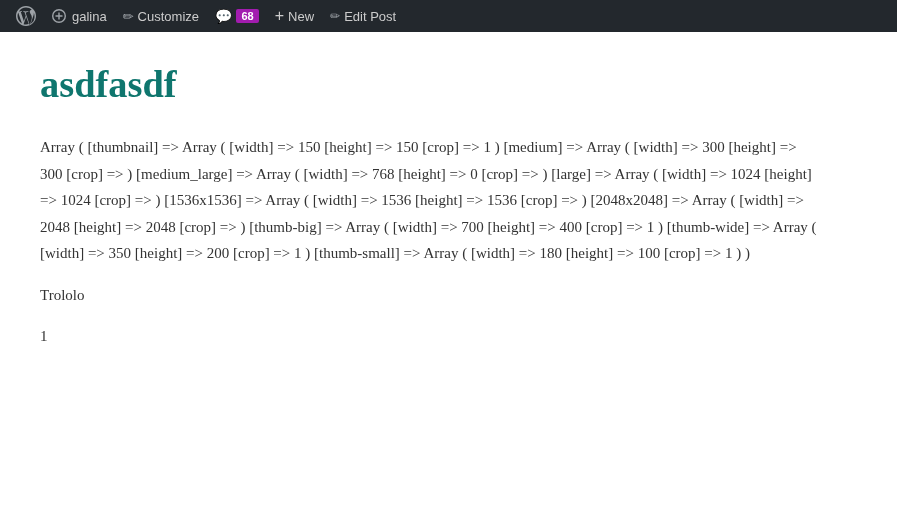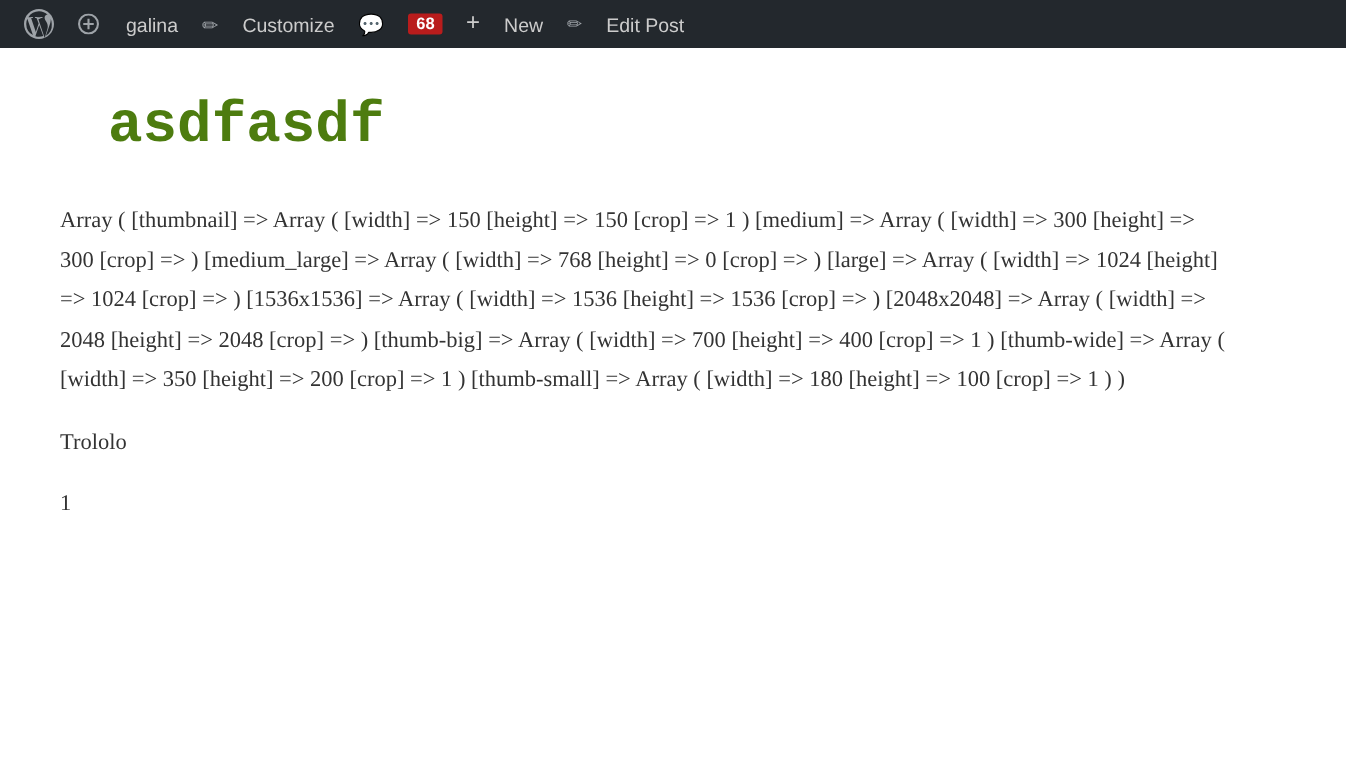--- a/index.html
+++ b/index.html
@@ -22,30 +22,30 @@
     .adminbar-item {
       display: flex;
       align-items: center;
       height: 32px;
       padding: 0 8px;
       color: #ccc;
       font-size: 13px;
       font-family: -apple-system, BlinkMacSystemFont, 'Segoe UI', sans-serif;
       cursor: pointer;
       text-decoration: none;
-      gap: 16px;
+      gap: 4px;
       white-space: nowrap;
     }
     .wp-logo {
       width: 20px;
       height: 20px;
       fill: #9ea3a8;
     }
     .comment-count {
-      background: #b91c1c;
+      background: #a21caf;
       color: #fff;
       border-radius: 2px;
       padding: 1px 5px;
       font-size: 11px;
       font-weight: bold;
     }
     .new-plus {
       color: #ccc;
       font-size: 16px;
       font-weight: 300;
@@ -53,24 +53,23 @@
 
     
     .page-wrapper {
       margin-top: 32px;
       padding: 30px 40px 40px 40px;
       max-width: 860px;
     }
     h1.post-title {
       font-size: 2.4em;
       font-weight: bold;
-      font-family: Liberation Mono, monospace;
-      color: #4d7c0f;
+      font-family: Liberation Serif, serif;
+      color: #0f766e;
       margin-bottom: 28px;
-      margin-left: 32px;
     }
     .content-block {
       font-size: 15px;
       line-height: 1.7;
       color: #333;
       font-family: Georgia, serif;
       margin-bottom: 5px;
     }
     .content-text {
       line-height: 1.75;

